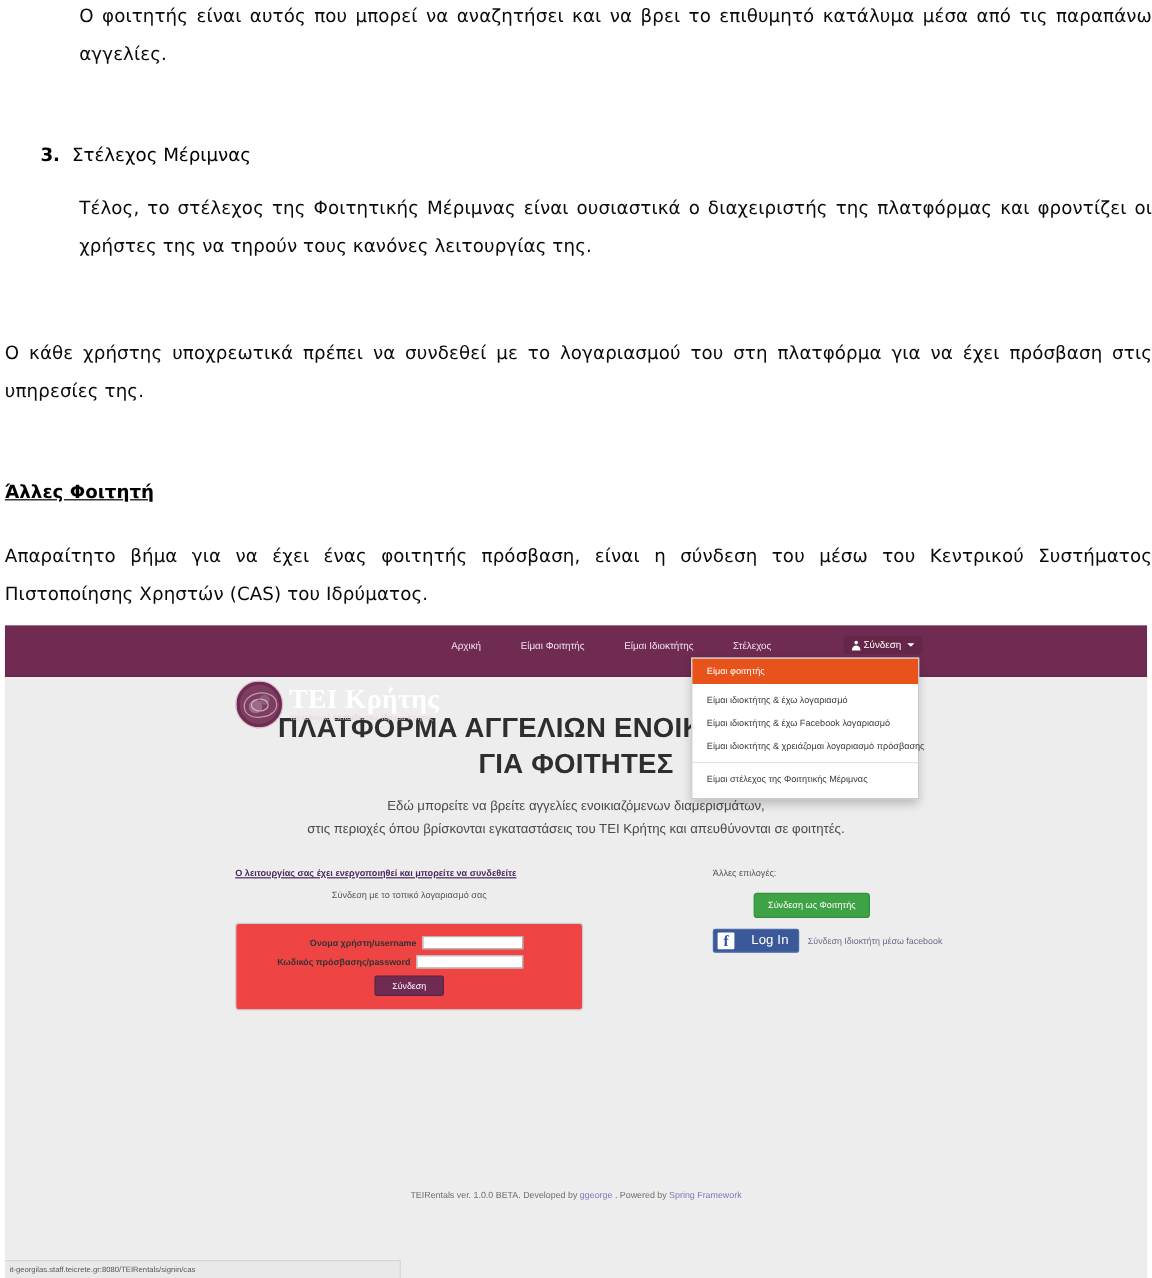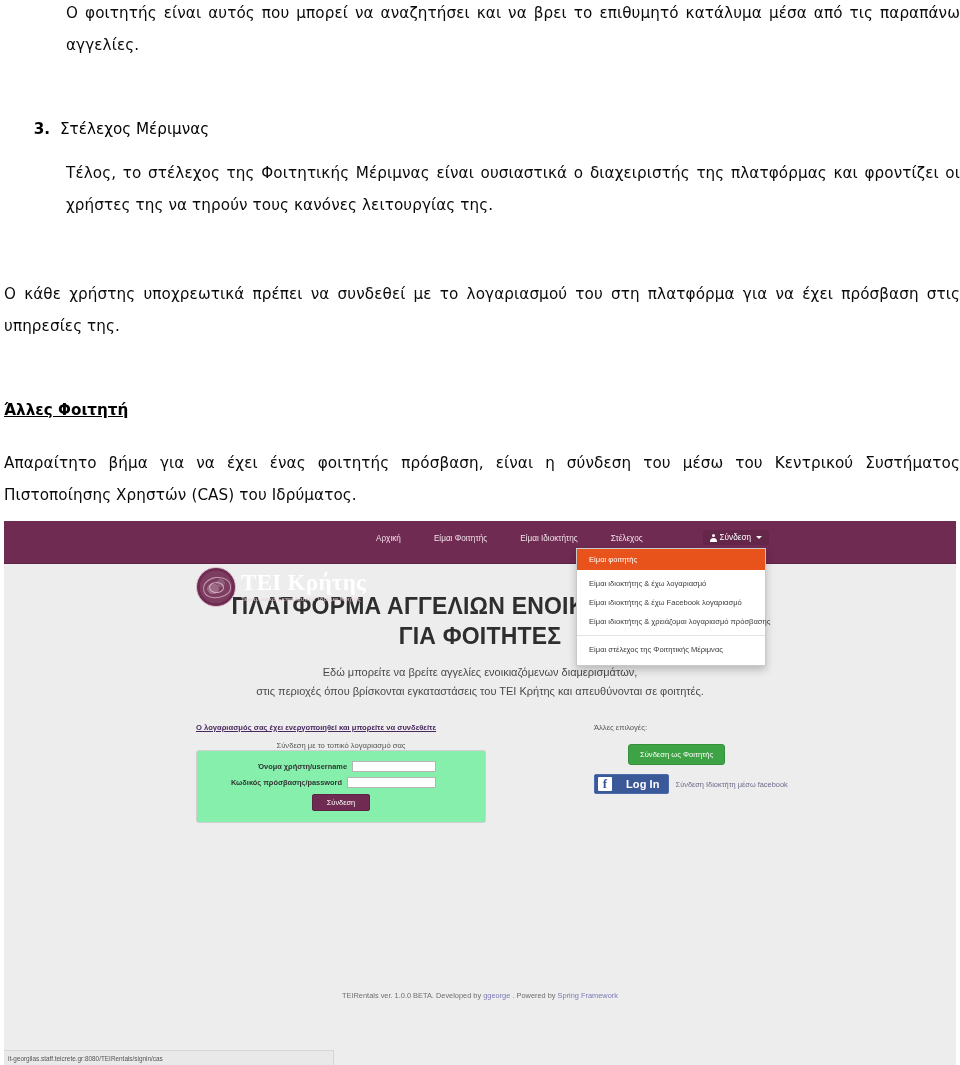--- a/index.html
+++ b/index.html
@@ -284,23 +284,23 @@
     display: block;
   }
   .local-title {
     font-size: 7.6px;
     color: #555;
     text-align: center;
     margin-top: 9px;
     display: block;
   }
   .form-box {
-    margin-top: 0;
+    margin-top: 19px;
     border: 1px solid #cfcfcf;
-    background: #86efac;
+    background: #ef4444;
     border-radius: 3px;
     padding: 10px 10px 11px;
   }
   .form-row {
     display: flex;
     align-items: center;
     justify-content: flex-start;
     margin-bottom: 5px;
   }
   .form-row label {
@@ -384,21 +384,21 @@
     font-family: "Liberation Serif", serif;
     font-weight: 700;
     font-size: 13px;
     line-height: 14px;
     text-align: center;
     border-radius: 1px;
   }
   .fb-label {
     color: #ffffff;
     font-size: 11px;
-    font-weight: 700;
+    font-weight: 400;
     letter-spacing: .1px;
     padding-left: 10px;
   }
   .fb-text {
     font-size: 7.4px;
     color: #6b6b8a;
   }
 
   
   .shot-footer {
@@ -498,21 +498,21 @@
     </h1>
     <p>
       <span>Εδώ μπορείτε να βρείτε αγγελίες ενοικιαζόμενων διαμερισμάτων,</span><br>
       <span>στις περιοχές όπου βρίσκονται εγκαταστάσεις του ΤΕΙ Κρήτης και απευθύνονται σε φοιτητές.</span>
     </p>
   </div>
 
   <div class="login-wrap">
 
     <div class="left-col">
-      <span class="activated">Ο λογαριασμός σας έχει ενεργοποιηθεί και μπορείτε να συνδεθείτε</span>
+      <span class="activated">Ο λειτουργίας σας έχει ενεργοποιηθεί και μπορείτε να συνδεθείτε</span>
       <span class="local-title">Σύνδεση με το τοπικό λογαριασμό σας</span>
 
       <div class="form-box">
         <div class="form-row">
           <label class="lbl-u">Όνομα χρήστη/username</label>
           <input class="in-u" type="text" value="" style="">
         </div>
         <div class="form-row">
           <label class="lbl-p">Κωδικός πρόσβασης/password</label>
           <input class="in-p" type="password" value="" style="">

